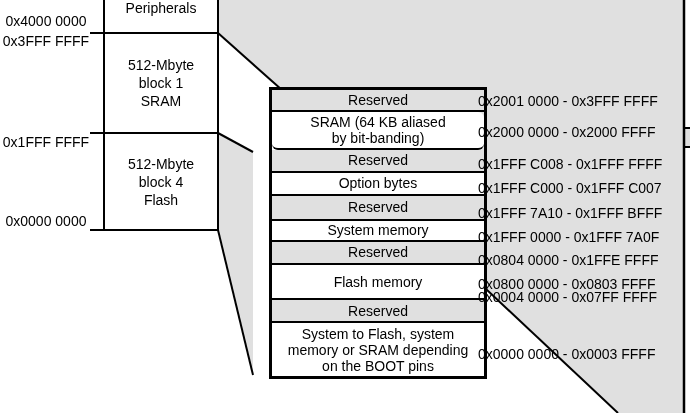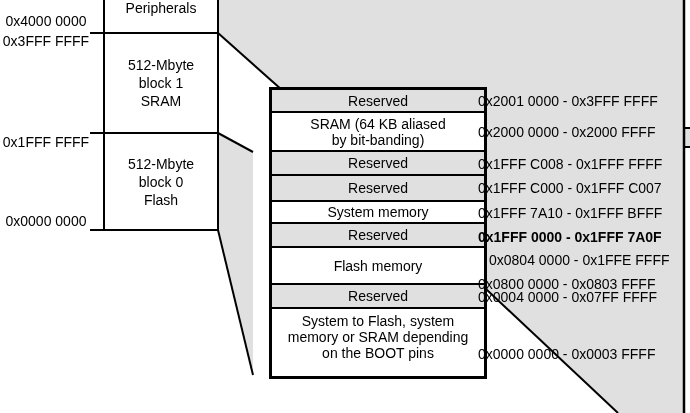--- a/index.html
+++ b/index.html
@@ -65,38 +65,41 @@
   <div class="txt" style="left:104px;top:-1px;width:114px;text-align:center;height:18px;line-height:18px;">Peripherals</div>
 
   <div class="block-label" style="top:33px;height:100px;">
     <div>512-Mbyte</div>
     <div>block 1</div>
     <div>SRAM</div>
   </div>
 
   <div class="block-label" style="top:133px;height:97px;">
     <div>512-Mbyte</div>
-    <div>block 0</div>
+    <div>block 4</div>
     <div>Flash</div>
   </div>
 
   <div class="txt addr-left" style="top:13px;">0x4000 0000</div>
   <div class="txt addr-left" style="top:33px;">0x3FFF FFFF</div>
   <div class="txt addr-left" style="top:134px;">0x1FFF FFFF</div>
   <div class="txt addr-left" style="top:213px;">0x0000 0000</div>
 
   <div id="memtable">
     <div class="mrow gray" style="height:23px;">
         <span>Reserved</span>
       </div>
-    <div class="mrow white" style="height:39px;">
+    <div class="mrow white" style="height:39px;border-radius:6px;">
         <span class="wrap-sm">SRAM (64 KB aliased by bit-banding)</span>
       </div>
     <div class="mrow gray" style="height:24px;">
         <span>Reserved</span>
+      </div>
+    <div class="mrow white" style="height:24px;">
+        <span>Option bytes</span>
       </div>
     <div class="mrow gray" style="height:26px;">
         <span>Reserved</span>
       </div>
     <div class="mrow white" style="height:22px;">
         <span>System memory</span>
       </div>
     <div class="mrow gray" style="height:24px;">
         <span>Reserved</span>
       </div>
@@ -109,19 +112,19 @@
     <div class="mrow white" style="height:55px;">
         <span class="wrap-lg">System to Flash, system memory or SRAM depending on the BOOT pins</span>
       </div>
   </div>
 
   <div class="txt range" style="top:92px;">0x2001 0000 - 0x3FFF FFFF</div>
   <div class="txt range" style="top:123px;text-align:center;">0x2000 0000 - 0x2000 FFFF</div>
   <div class="txt range" style="top:155px;">0x1FFF C008 - 0x1FFF FFFF</div>
   <div class="txt range" style="top:179px;">0x1FFF C000 - 0x1FFF C007</div>
   <div class="txt range" style="top:204px;">0x1FFF 7A10 - 0x1FFF BFFF</div>
-  <div class="txt range" style="top:228px;font-weight:bold;">0x1FFF 0000 - 0x1FFF 7A0F</div>
-  <div class="txt range" style="top:251px;margin-left:11px;">0x0804 0000 - 0x1FFE FFFF</div>
+  <div class="txt range" style="top:228px;">0x1FFF 0000 - 0x1FFF 7A0F</div>
+  <div class="txt range" style="top:251px;">0x0804 0000 - 0x1FFE FFFF</div>
   <div class="txt range" style="top:275px;">0x0800 0000 - 0x0803 FFFF</div>
   <div class="txt range" style="top:288px;">0x0004 0000 - 0x07FF FFFF</div>
   <div class="txt range" style="top:345px;">0x0000 0000 - 0x0003 FFFF</div>
 
 </div>
 
 </body></html>

